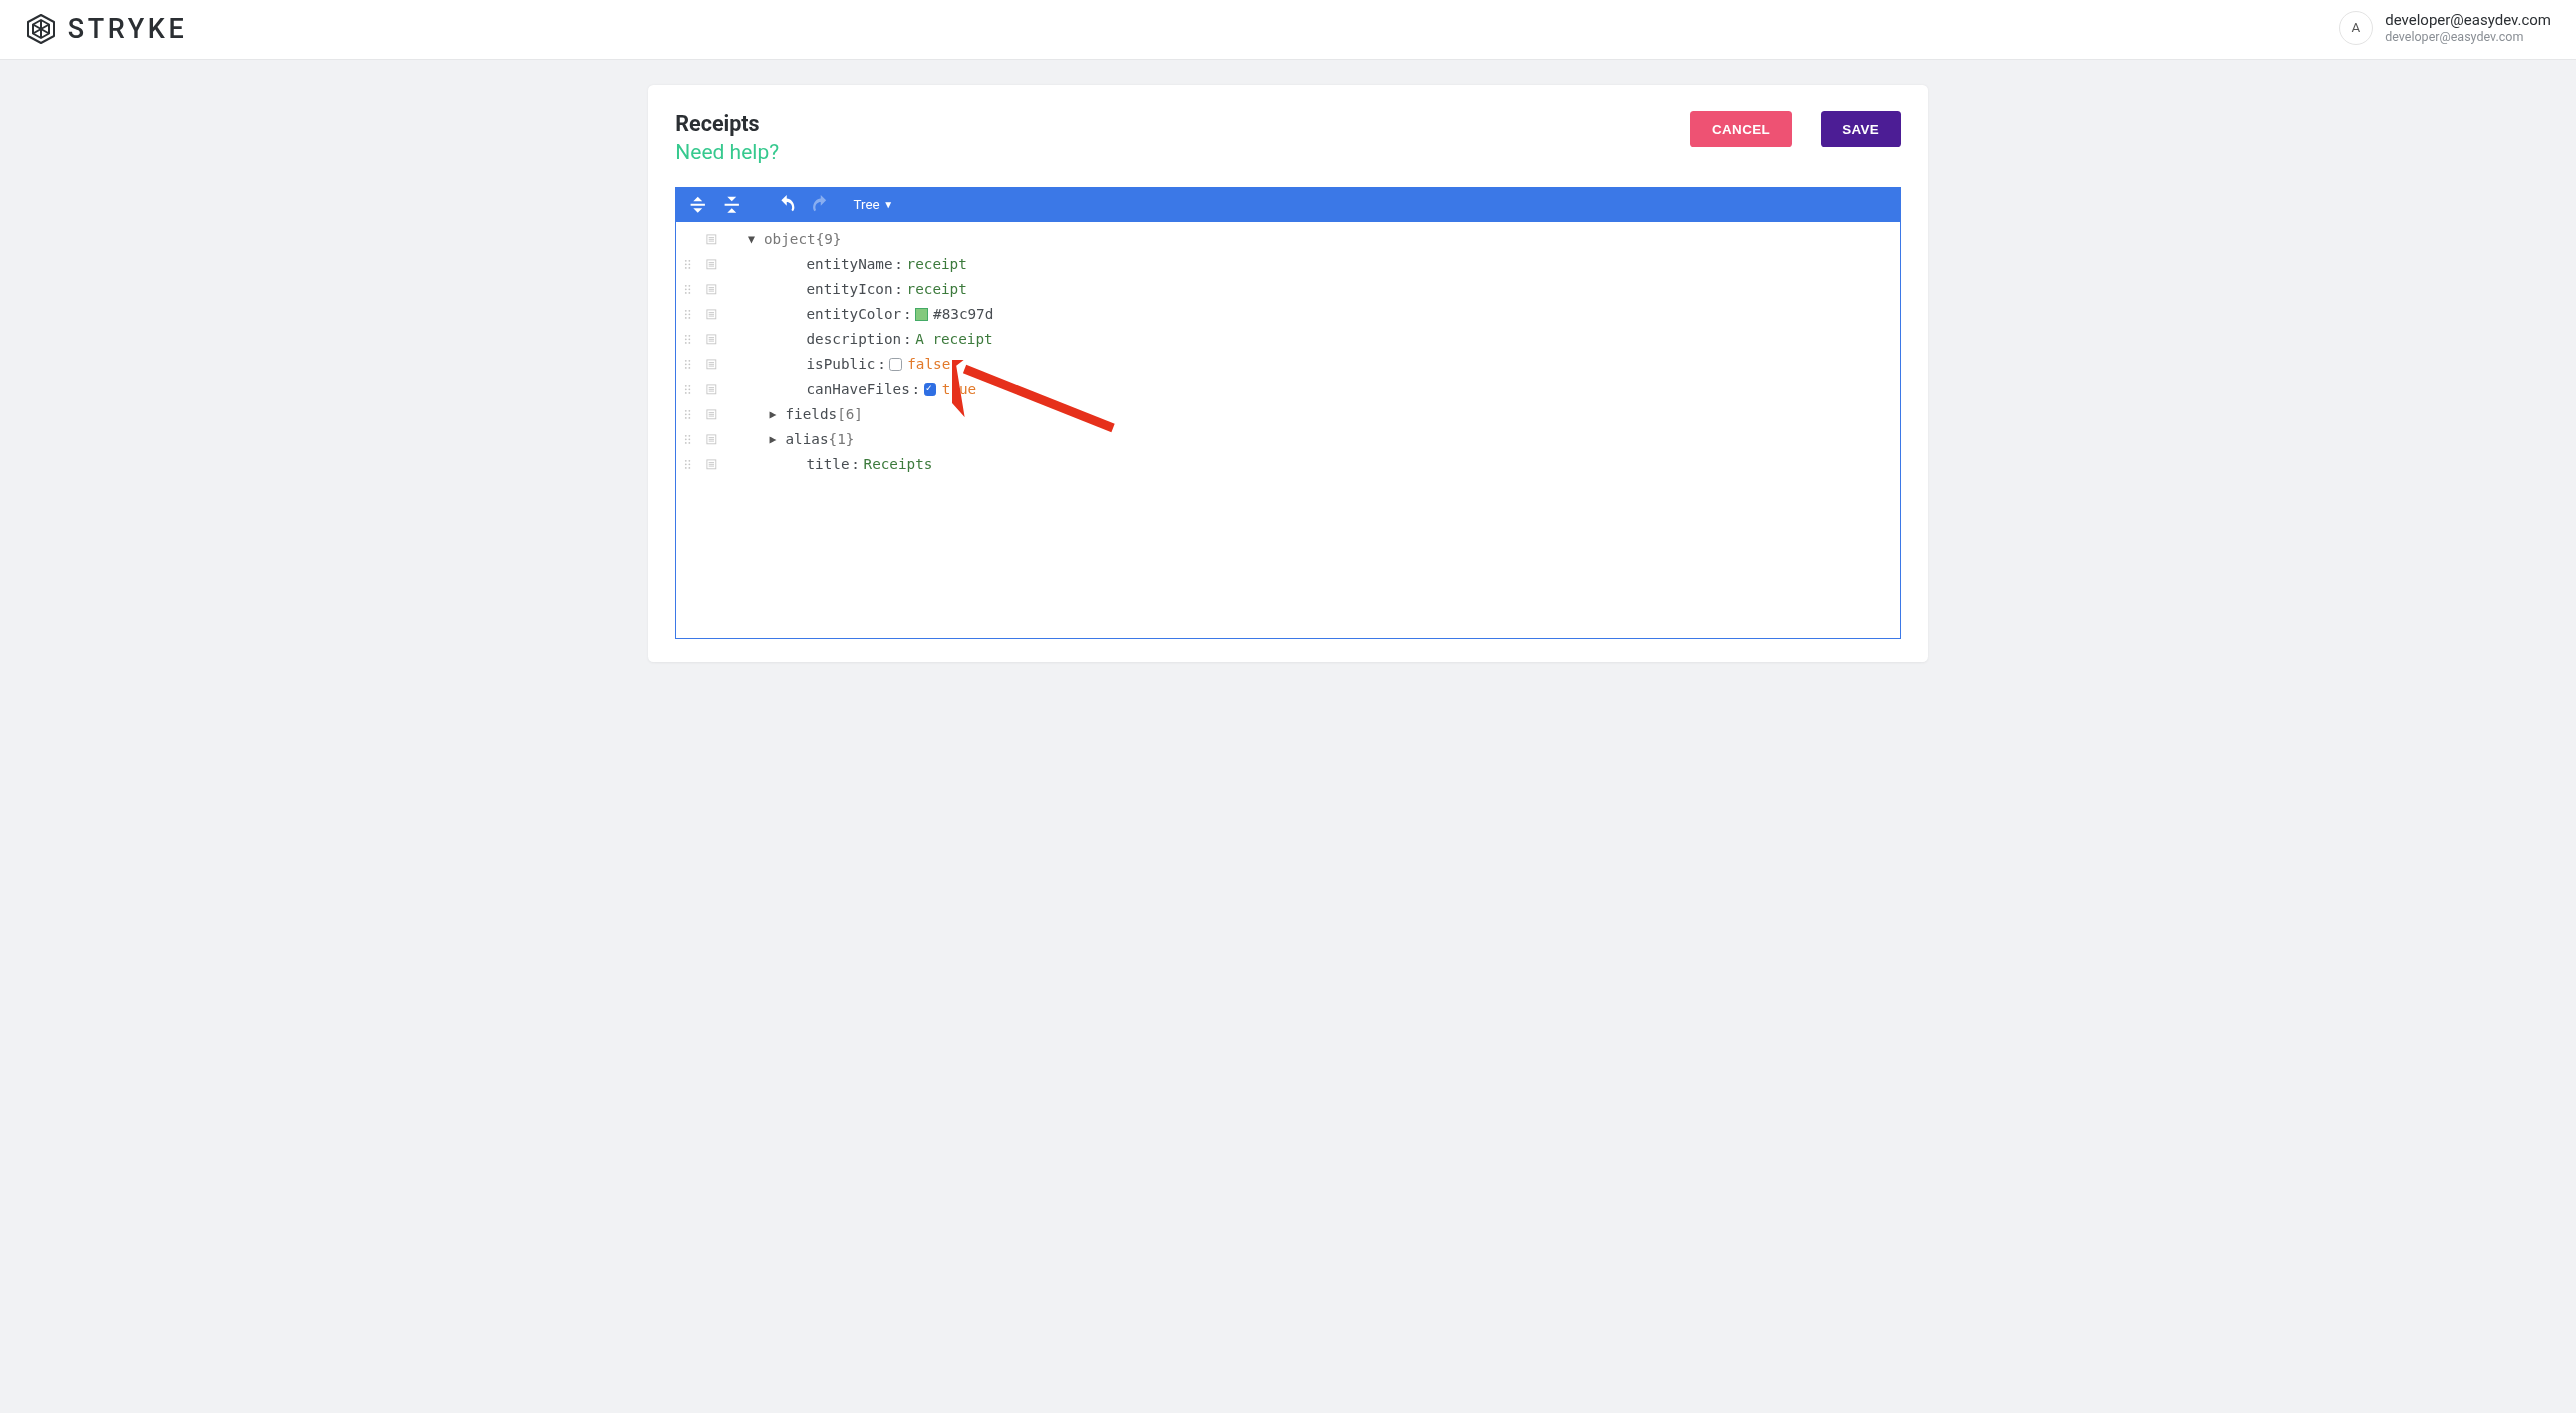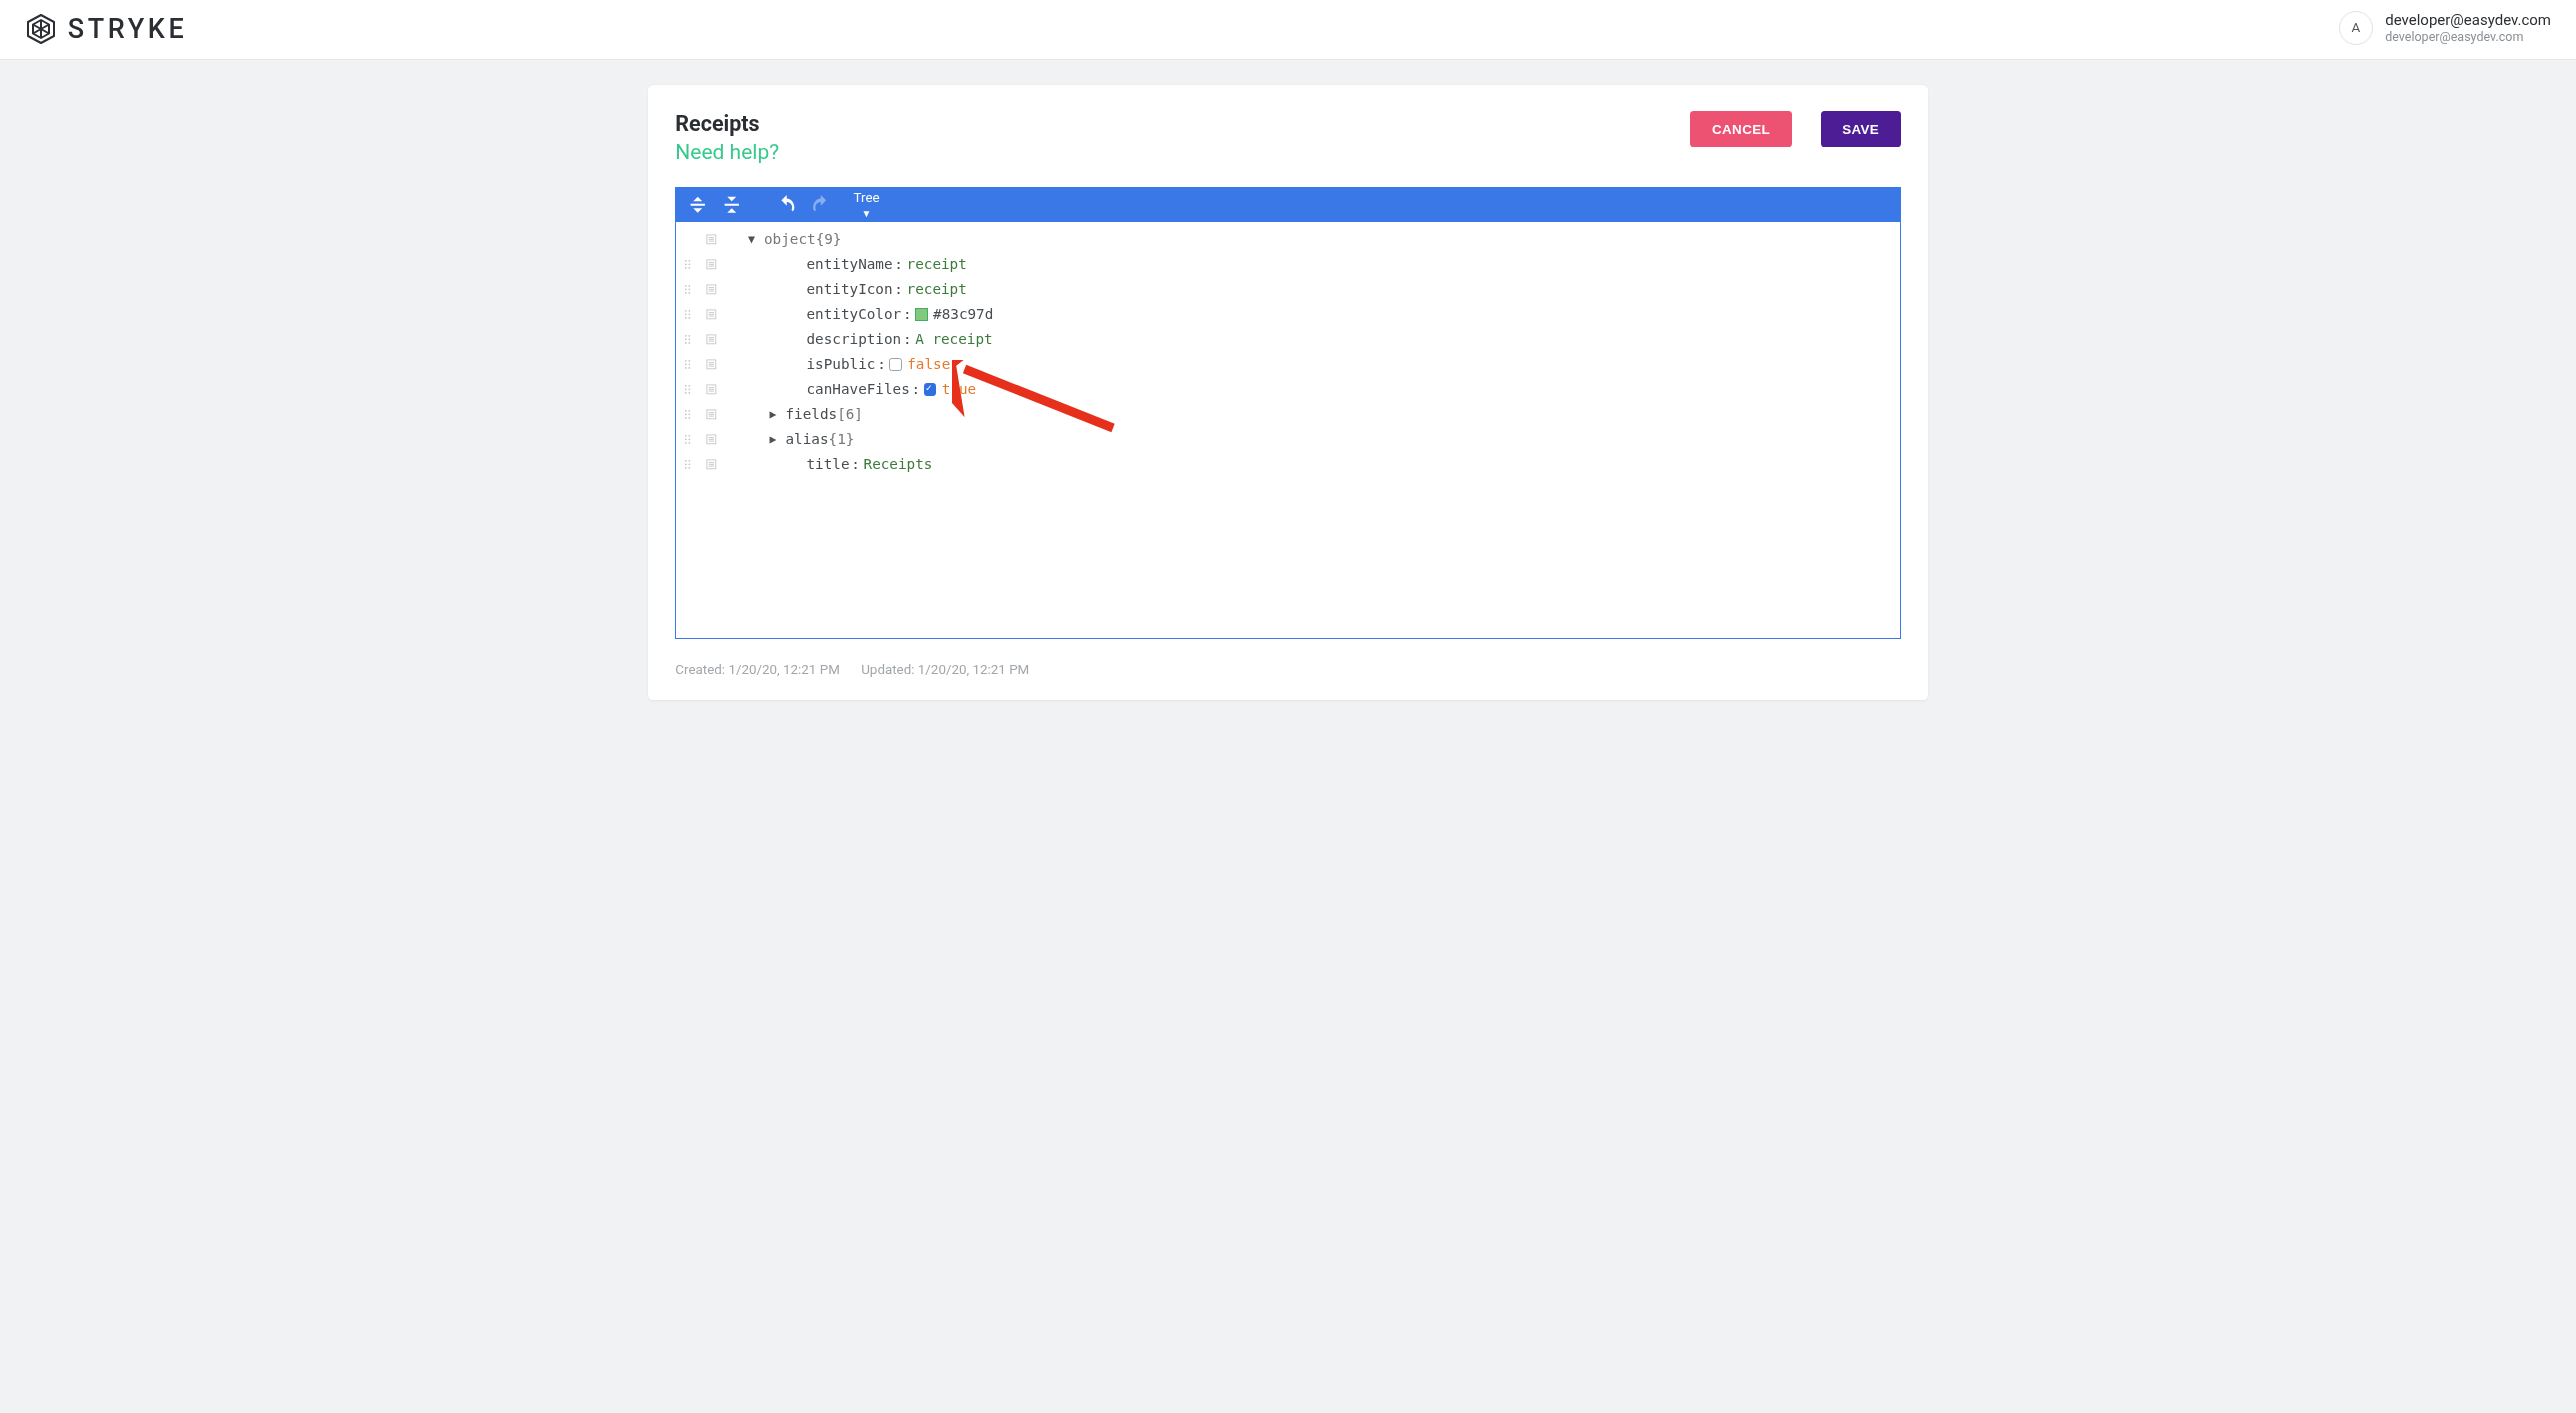--- a/index.html
+++ b/index.html
@@ -73,21 +73,21 @@
     height: 34px;
   }
   .tb-icon {
     width: 21.5px; height: 21.5px;
     display: inline-flex; align-items: center; justify-content: center;
     font-size: 18px; cursor: pointer;
   }
   .tb-icon.disabled { opacity: 0.4; cursor: default; }
   .tb-sep { width: 9px; }
   .tb-dropdown {
-    font-size: 13.4px; cursor: pointer; display: inline-flex; align-items: center; gap: 3.6px; margin-left: 9px; flex-direction: column;
+    font-size: 13.4px; cursor: pointer; display: inline-flex; align-items: center; gap: 3.6px; margin-left: 9px;
   }
   .tb-dropdown .caret { font-size: 10px; }
 
   .search-row {
     background: #ececec;
     padding: 0;
   }
   .search-row input {
     width: 100%; border: none; background: transparent;
     font-size: 15px; padding: 5.4px 7.2px; color: #444; outline: none;
@@ -456,20 +456,16 @@
           <defs>
             <marker id="ah" markerWidth="10" markerHeight="10" refX="2" refY="5" orient="auto">
               <path d="M0,0 L10,5 L0,10 L3,5 z" fill="#e6301b"></path>
             </marker>
           </defs>
           <line x1="180" y1="76" x2="14" y2="10" stroke="#e6301b" stroke-width="10" marker-end="url(#ah)"></line>
         </svg>
         </div>
     </div>
 
-    <div class="timestamps">
-      <span>Created: 1/20/20, 12:21 PM</span>
-      <span>Updated: 1/20/20, 12:21 PM</span>
-    </div>
 
   </div>
 </div>
 
 
 </body></html>

